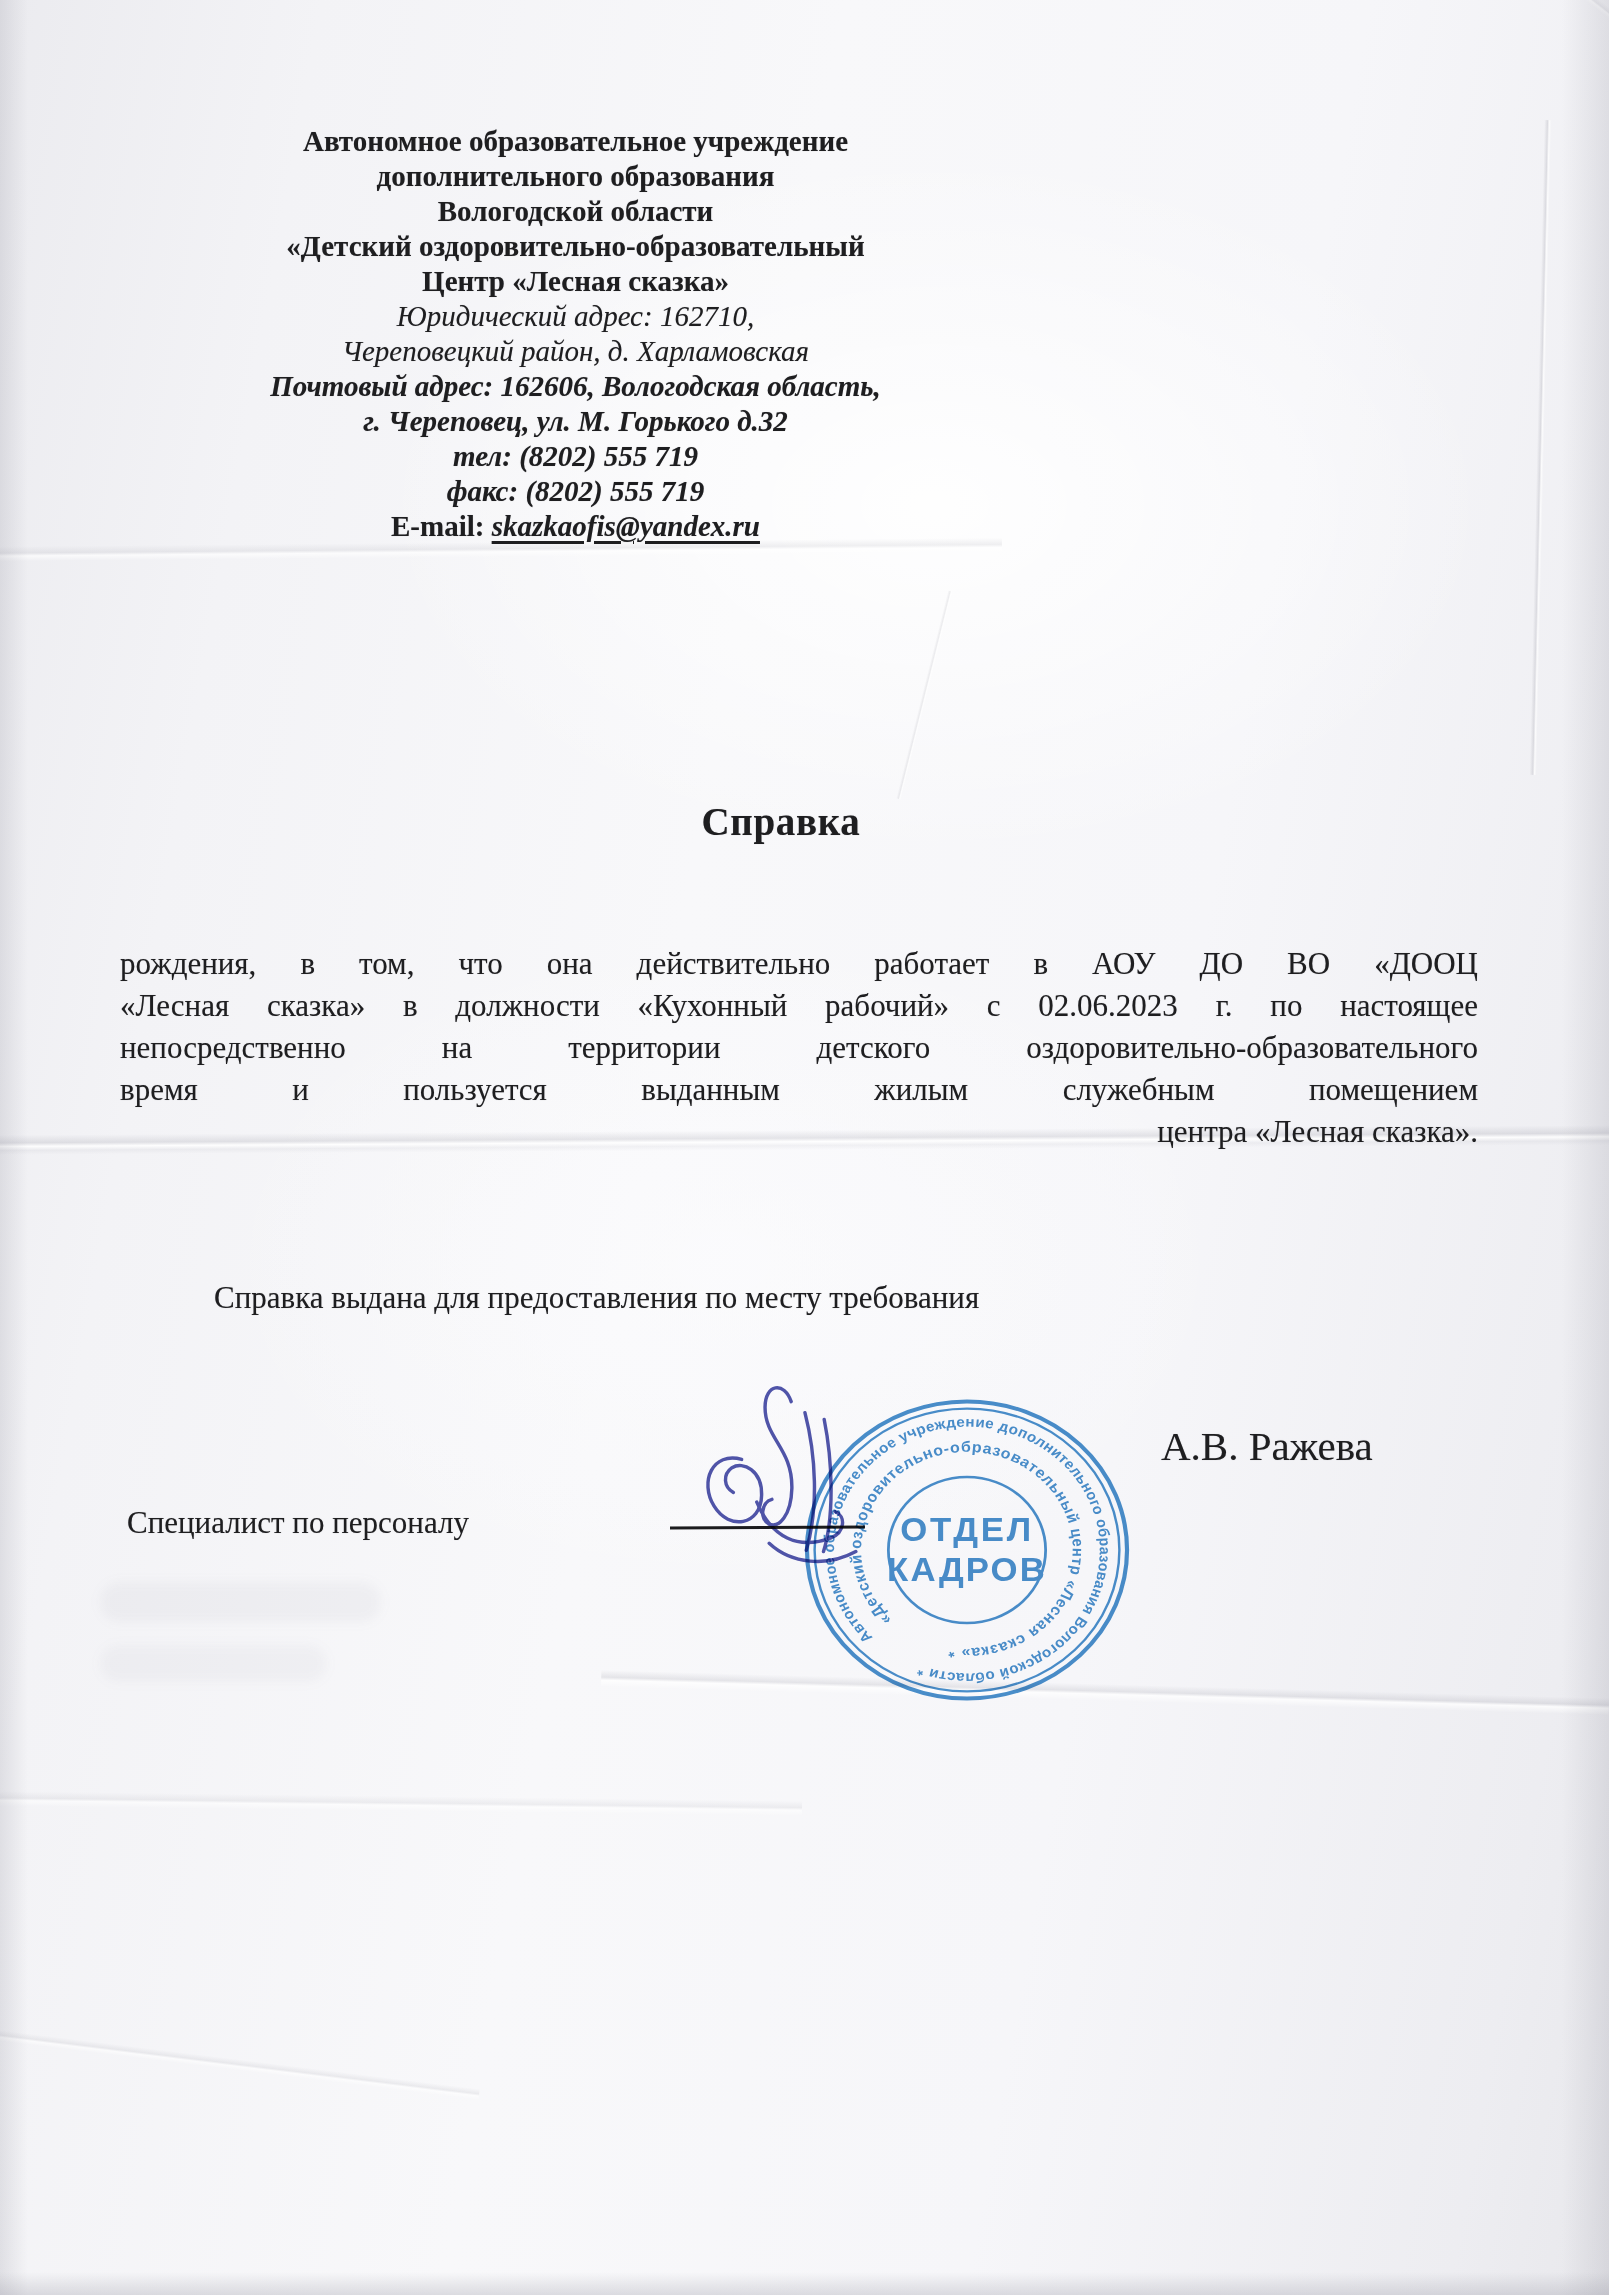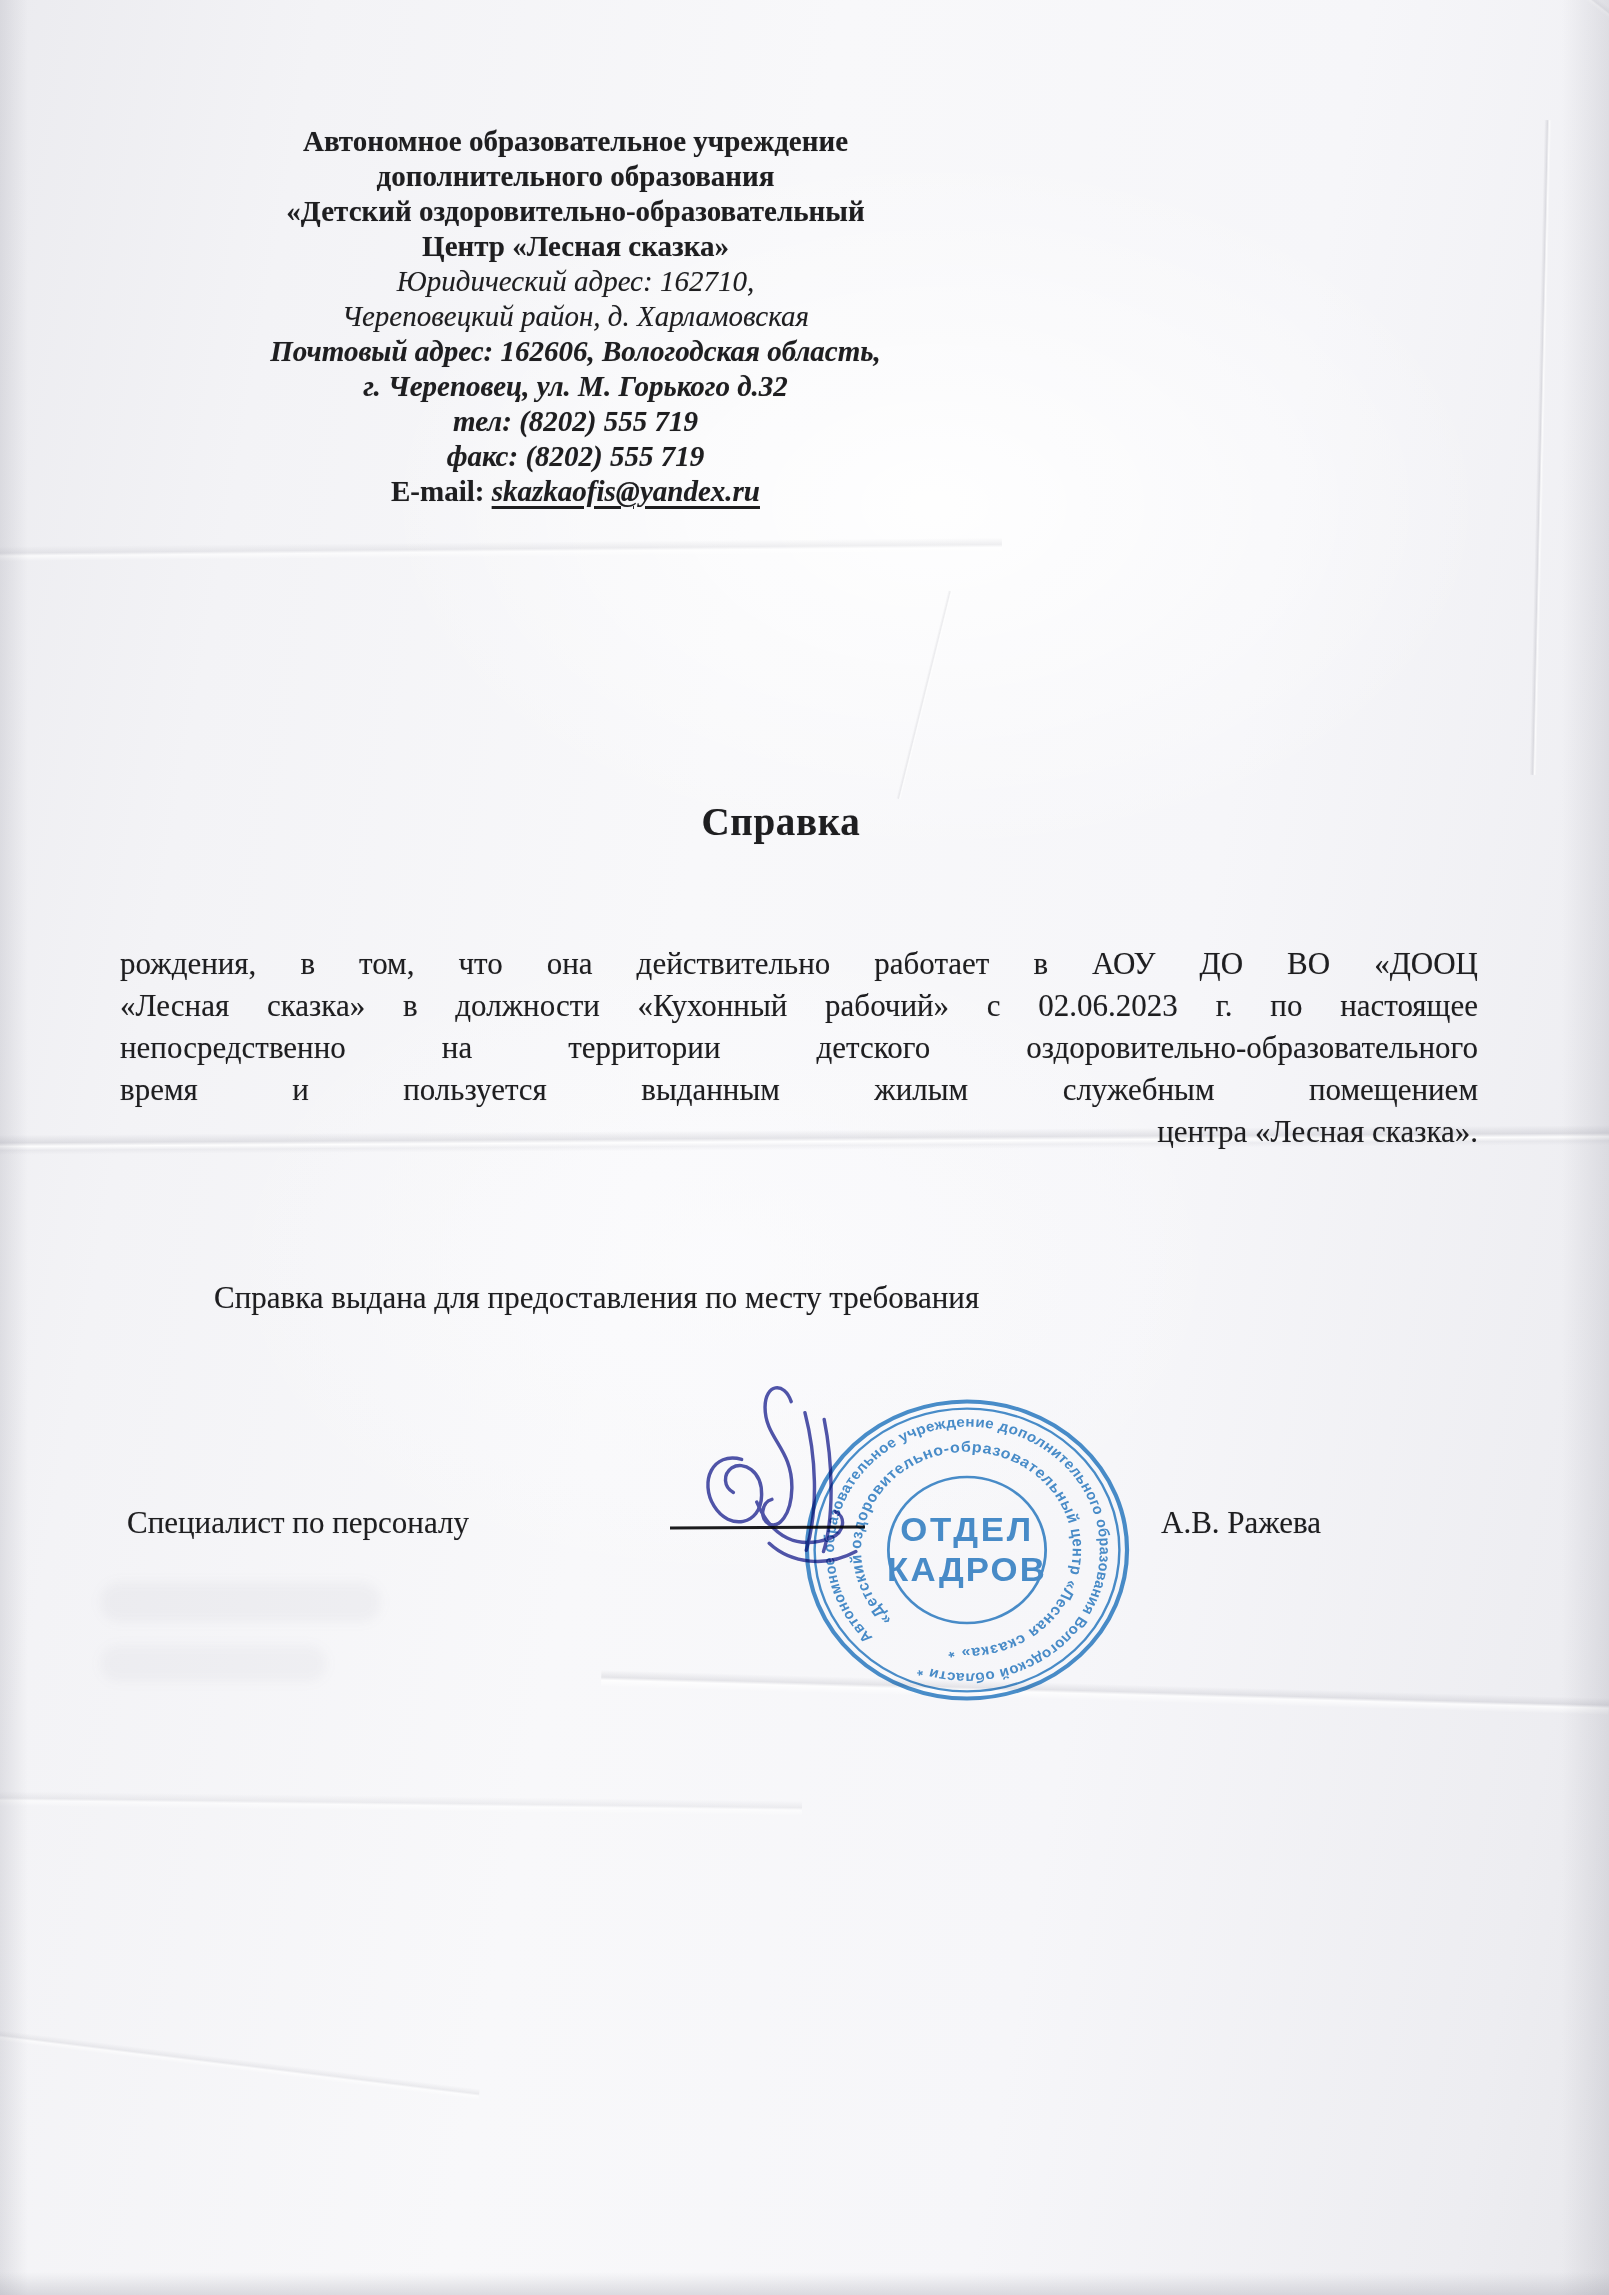--- a/index.html
+++ b/index.html
@@ -52,21 +52,21 @@
   .indent { text-indent: 94px; }
 
   .para2 {
     position: absolute;
     left: 120px; top: 1280px; width: 1358px;
     font-size: 31px; text-indent: 94px;
   }
 
   
   .sig-role { position: absolute; left: 127px;  top: 1505px; font-size: 31px; white-space: nowrap; }
-  .sig-name { position: absolute; left: 1161px; top: 1505px; font-size: 31px; white-space: nowrap; }
+  .sig-name { position: absolute; left: 1161px; top: 1422px; font-size: 41px; white-space: nowrap; }
   .sig-line {
     position: absolute; left: 670px; top: 1526px; width: 195px; height: 2.7px;
     background: #1b1b1d; transform: rotate(-0.3deg);
   }
 
   .stamp {
     position: absolute; left: 800px; top: 1395px; width: 334px; height: 310px;
     mix-blend-mode: multiply; opacity: 0.92; text-shadow: none;
   }
   .signature-svg {
@@ -117,20 +117,21 @@
   <div class="overlay corner-tr"></div>
   <div class="overlay edge-left"></div>
   <div class="overlay edge-right"></div>
   <div class="overlay edge-bottom"></div>
   <div class="overlay smudge-1"></div>
   <div class="overlay smudge-2"></div>
 
   <div class="header">
     <div class="b">Автономное образовательное учреждение</div>
     <div class="b">дополнительного образования</div>
+    <div class="b">Вологодской области</div>
     <div class="b">«Детский оздоровительно-образовательный</div>
     <div class="b">Центр «Лесная сказка»</div>
     <div class="i">Юридический адрес: 162710,</div>
     <div class="i">Череповецкий район, д. Харламовская</div>
     <div class="bi">Почтовый адрес: 162606, Вологодская область,</div>
     <div class="bi">г. Череповец, ул. М. Горького д.32</div>
     <div class="bi">тел: (8202) 555 719</div>
     <div class="bi">факс: (8202) 555 719</div>
     <div class="b">
       <span>E-mail:</span>

